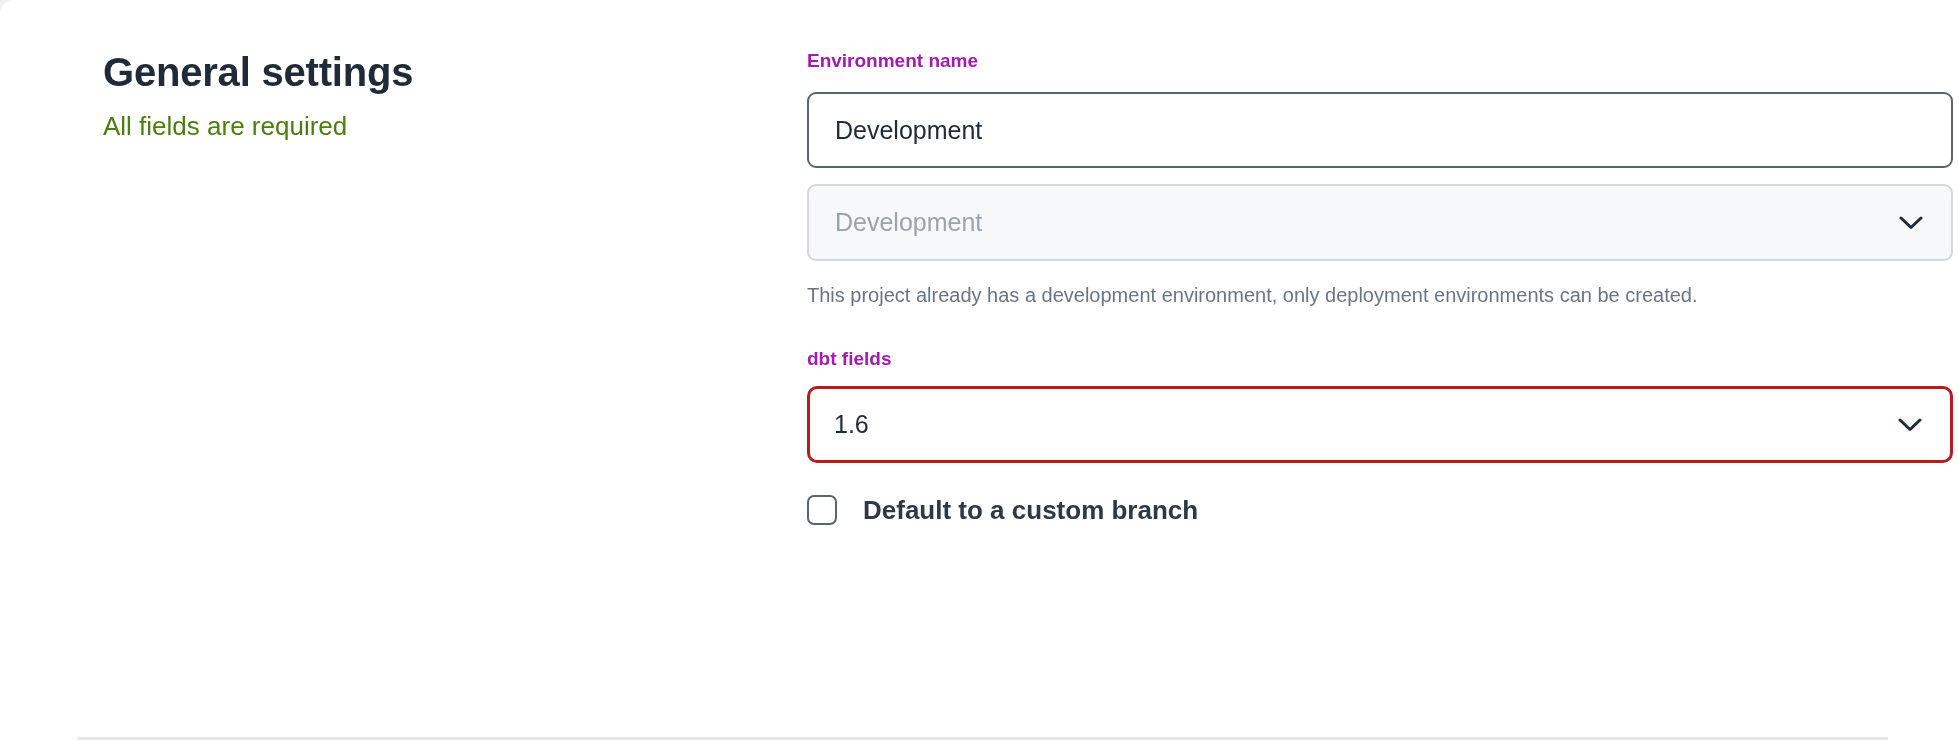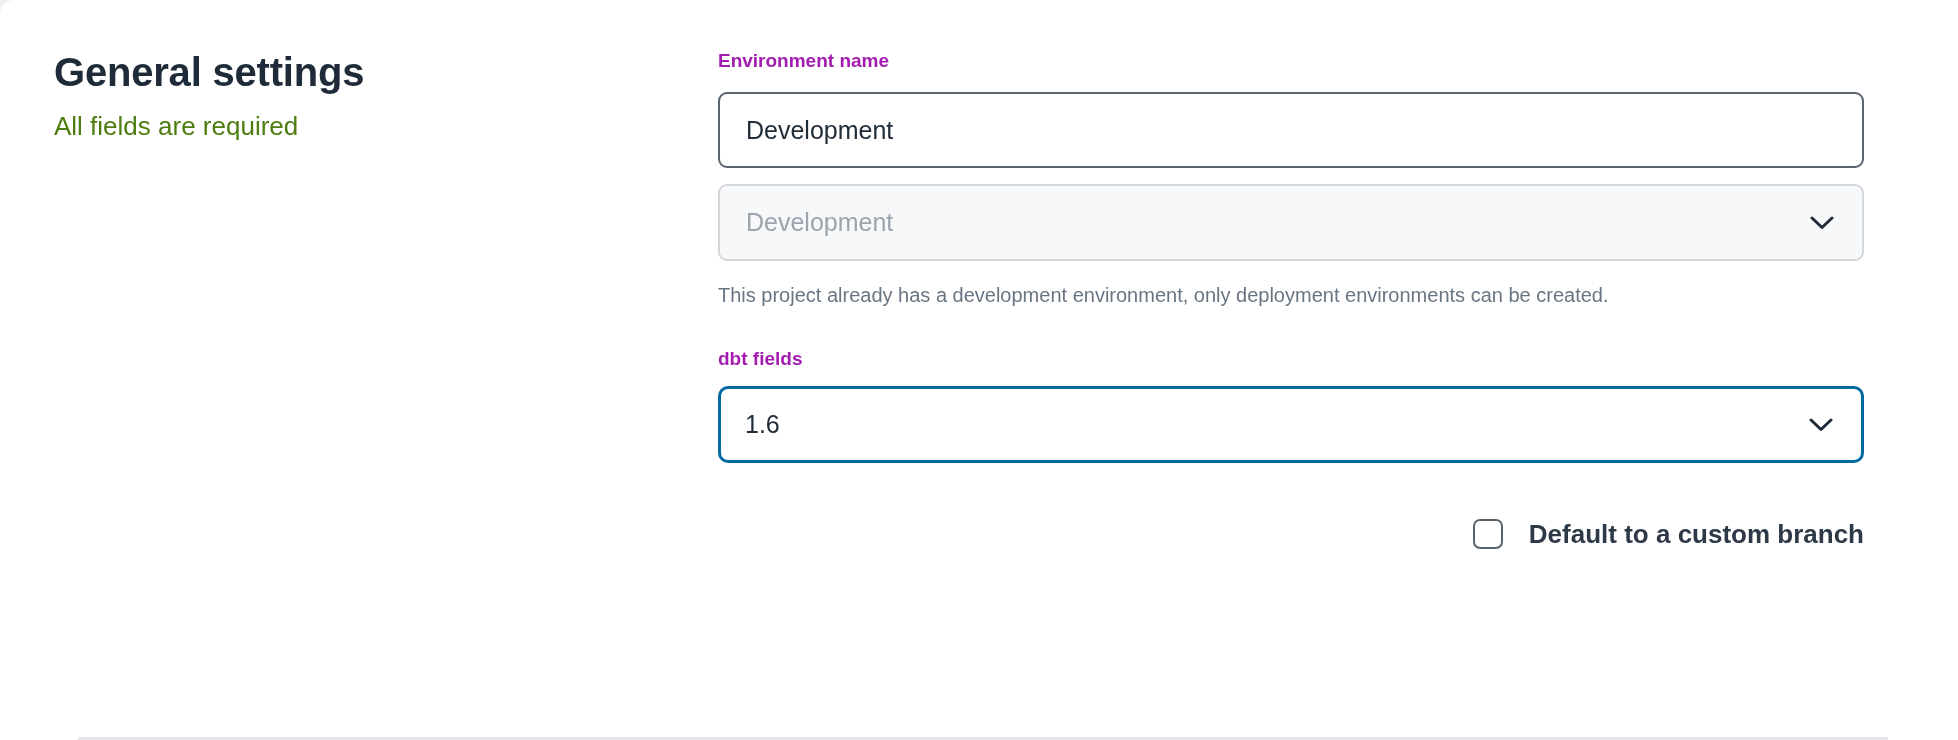--- a/index.html
+++ b/index.html
@@ -11,21 +11,22 @@
   }
   .card {
     position: relative;
     width: 1958px;
     height: 740px;
     background: #ffffff;
     border-top-left-radius: 14px;
   }
   .content {
     display: flex;
-    padding-left: 54px;
+    padding-left: 103px;
+    gap: 40px;
   }
   
   .left-col { width: 664px; padding-top: 48px; }
   .page-title {
     font-size: 40px;
     font-weight: 700;
     color: #1f2b38;
     letter-spacing: -0.2px;
     line-height: 48px;
   }
@@ -73,21 +74,21 @@
     cursor: pointer;
   }
   .select-disabled {
     background: #f7f8fa;
     border: 2px solid #d4d8dd;
     color: #9ba3ad;
     cursor: default;
   }
   .select-focused {
     background: #ffffff;
-    border: 3px solid #0369a1;
+    border: 3px solid #b91c1c;
     border-radius: 10px;
     color: #212c39;
     padding-left: 24px;
   }
   .chevron {
     position: absolute;
     right: 28px;
     top: 50%;
     transform: translateY(-50%);
     width: 24px;
@@ -100,22 +101,21 @@
     line-height: 41px;
     color: #6a7584;
   }
   .mt-gap-sm { margin-top: 28px; }
   .select2-wrap { margin-top: 12px; }
   .select2-wrap .select-box { margin-top: 0; }
   
   .checkbox-row {
     display: flex;
     align-items: center;
-    margin-top: 56px;
-    justify-content: flex-end;
+    margin-top: 32px;
   }
   .checkbox {
     width: 30px;
     height: 30px;
     border: 2px solid #59646f;
     border-radius: 7px;
     background: #ffffff;
     cursor: pointer;
     flex: 0 0 auto;
   }

